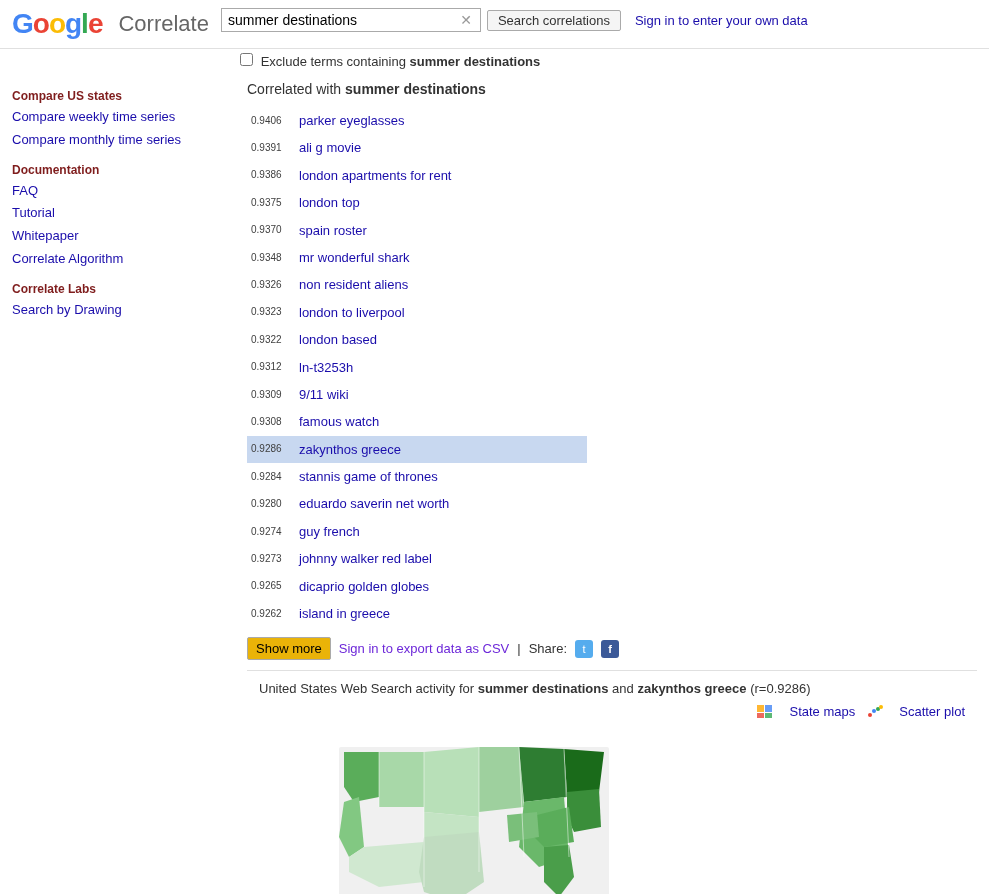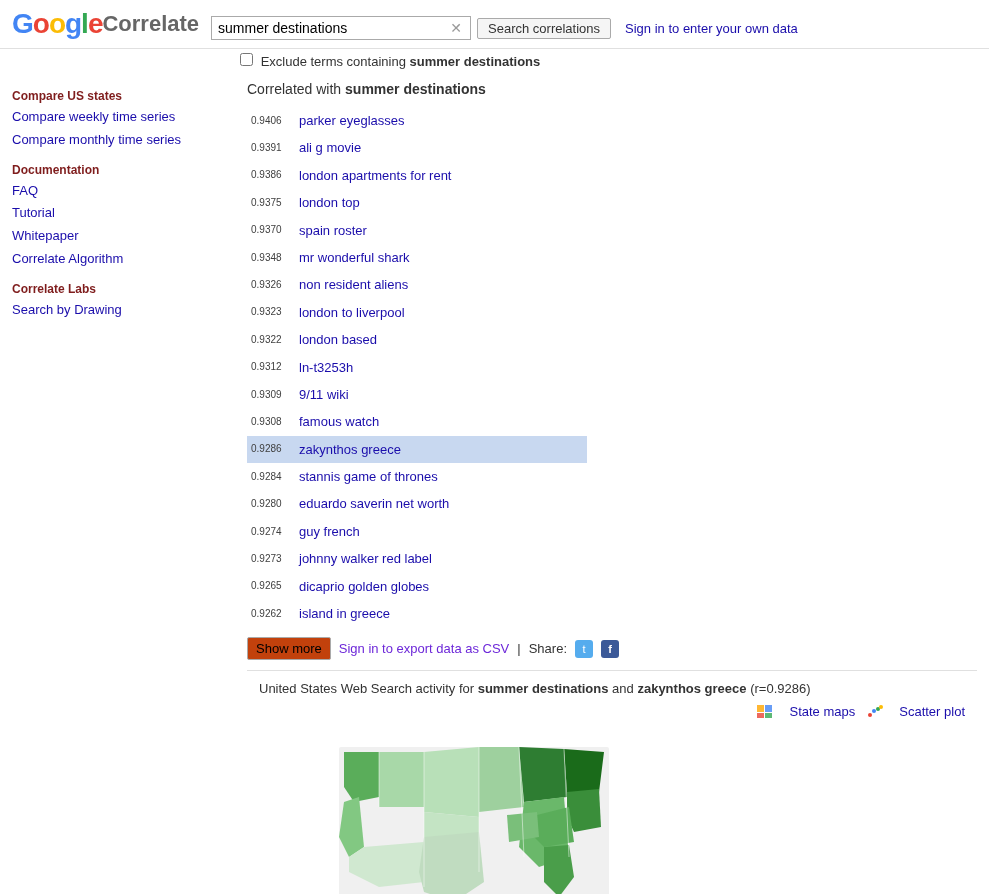--- a/index.html
+++ b/index.html
@@ -1,28 +1,28 @@
 <!DOCTYPE html>
 <html><head>
   <meta charset="utf-8">
   <style>
     * { margin: 0; padding: 0; box-sizing: border-box; }
     body { font-family: Arial, sans-serif; font-size: 13px; color: #333; background: #fff; }
 
     
-    #header { display: flex; align-items: flex-end; padding: 8px 12px; border-bottom: 1px solid #e0e0e0; }
+    #header { display: flex; align-items: flex-start; padding: 8px 12px; border-bottom: 1px solid #e0e0e0; }
     #logo-area { display: flex; align-items: center; margin-right: 12px; }
     .logo-google { font-size: 28px; font-weight: bold; letter-spacing: -1px; }
     .logo-g { color: #4285F4; }
     .logo-o1 { color: #EA4335; }
     .logo-o2 { color: #FBBC05; }
     .logo-g2 { color: #4285F4; }
     .logo-l { color: #34A853; }
     .logo-e { color: #EA4335; }
-    .logo-correlate { font-size: 22px; font-weight: bold; color: #666; margin-left: 0; }
+    .logo-correlate { font-size: 22px; font-weight: normal; color: #666; margin-left: 16px; }
     #search-area { display: flex; align-items: center; gap: 6px; }
     #search-box-wrapper { display: flex; align-items: center; border: 1px solid #aaa; background: #fff; padding: 3px 6px; width: 260px; }
     #search-input { border: none; outline: none; font-size: 14px; flex: 1; }
     #clear-btn { cursor: pointer; color: #999; font-size: 14px; padding: 0 2px; }
     #search-btn { background: #f5f5f5; border: 1px solid #aaa; padding: 2px 10px; font-size: 13px; cursor: pointer; color: #333; border-radius: 2px; }
     #sign-in-link { color: #1a0dab; text-decoration: none; font-size: 13px; margin-left: 8px; }
 
     
     #exclude-bar { padding: 4px 12px 4px 240px; font-size: 13px; color: #333; }
     #exclude-bar input[type=checkbox] { margin-right: 4px; }
@@ -42,21 +42,21 @@
     #correlated-header strong { font-weight: bold; }
 
     
     .result-row { display: flex; align-items: center; padding: 2px 4px; font-size: 13px; line-height: 1.8; }
     .result-row.highlighted { background-color: #c8d8f0; width: 340px; }
     .result-score { color: #404040; width: 48px; flex-shrink: 0; font-size: 10px; }
     .result-link { color: #1a0dab; text-decoration: none; font-size: 13px; }
 
     
     #actions-row { display: flex; align-items: center; gap: 8px; margin-top: 10px; margin-bottom: 10px; }
-    #show-more-btn { background: #c2410c; border: 1px solid #aaa; padding: 3px 8px; font-size: 13px; cursor: pointer; border-radius: 2px; }
+    #show-more-btn { background: #eab308; border: 1px solid #aaa; padding: 3px 8px; font-size: 13px; cursor: pointer; border-radius: 2px; }
     #export-link { color: #6d28d9; text-decoration: none; }
     .share-icon { width: 18px; height: 18px; display: inline-block; border-radius: 2px; vertical-align: middle; }
     .twitter-icon { background: #55acee; color: #fff; font-size: 11px; text-align: center; line-height: 18px; border-radius: 3px; }
     .facebook-icon { background: #3b5998; color: #fff; font-size: 11px; text-align: center; line-height: 18px; border-radius: 3px; font-weight: bold; }
 
     
     #divider { border: none; border-top: 1px solid #e0e0e0; margin: 10px 0; }
 
     
     #map-section { padding: 0 12px; }

